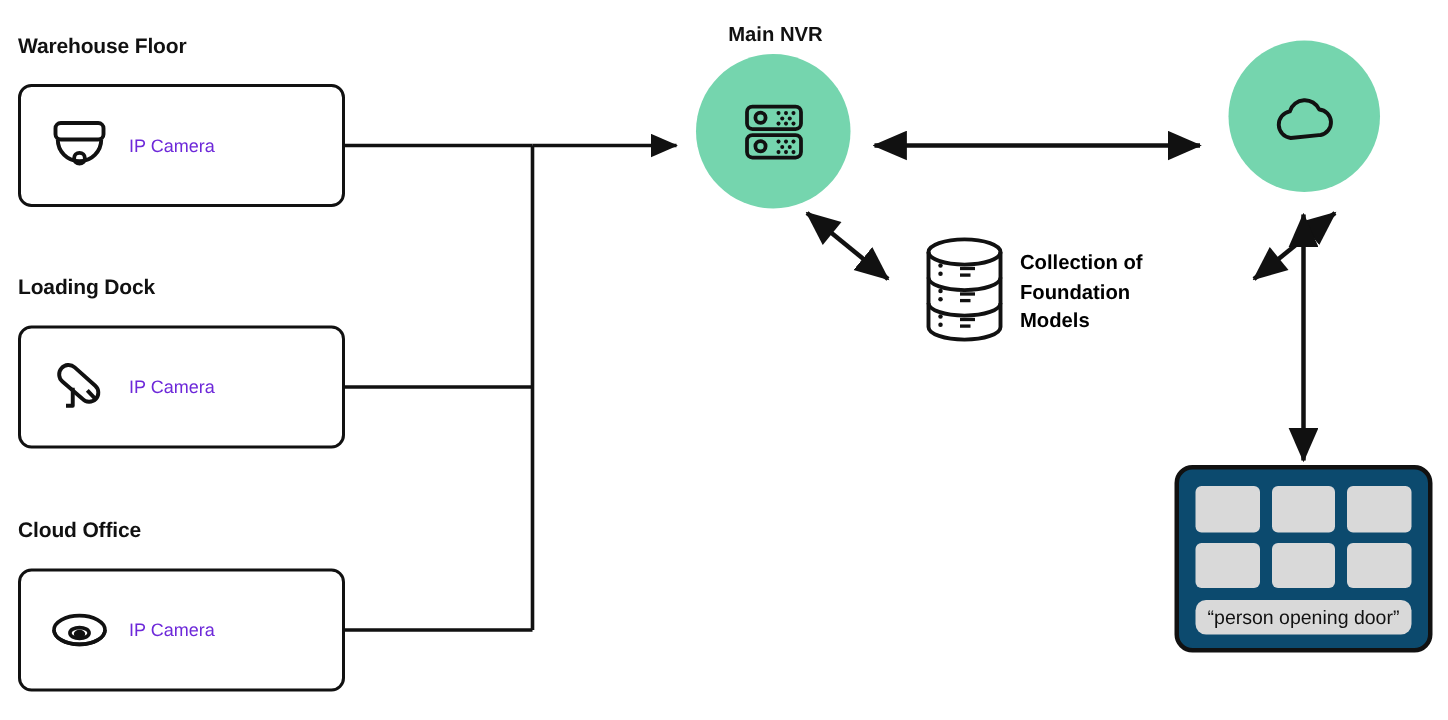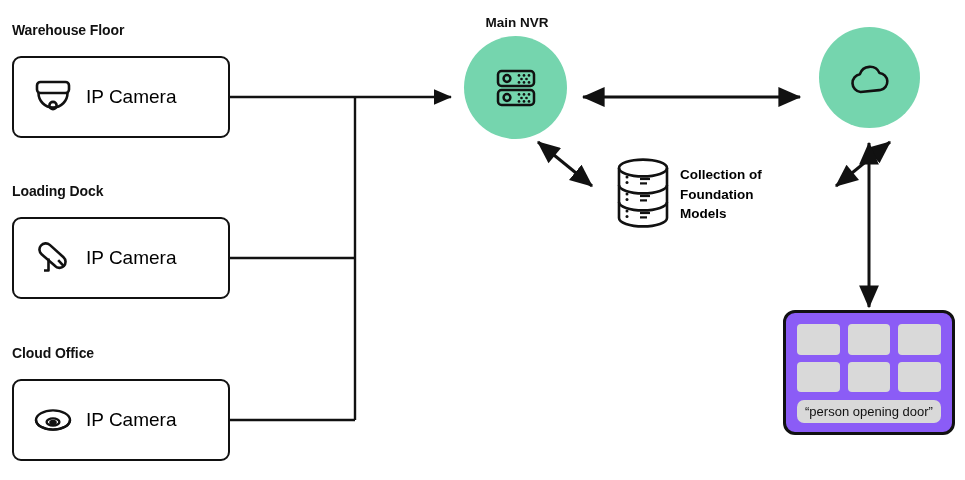--- a/index.html
+++ b/index.html
@@ -50,22 +50,22 @@
     align-items: center;
     padding-left: 16px;
   }
   .cam-icon {
     width: 46px;
     height: 44px;
     flex: 0 0 auto;
     display: block;
   }
   .cam-label {
-    font-size: 19px;
-    color: #000000;
+    font-size: 12px;
+    color: #6d28d9;
     margin-left: 10px;
     white-space: nowrap;
   }
 
   
   .node-title {
     position: absolute;
     font-size: 13.5px;
     font-weight: bold;
     color: #111111;
@@ -94,21 +94,21 @@
   }
 
   
   .videowall {
     position: absolute;
     box-sizing: border-box;
     width: 172px;
     height: 125px;
     border: 3px solid #111111;
     border-radius: 12px;
-    background: #8b5cf6;
+    background: #0c4a6e;
     padding: 11px 11px 9px 11px;
   }
   .tile-grid {
     display: grid;
     grid-template-columns: repeat(3, 1fr);
     grid-template-rows: repeat(2, 1fr);
     gap: 7px 8px;
     height: 68px;
   }
   .tile {

